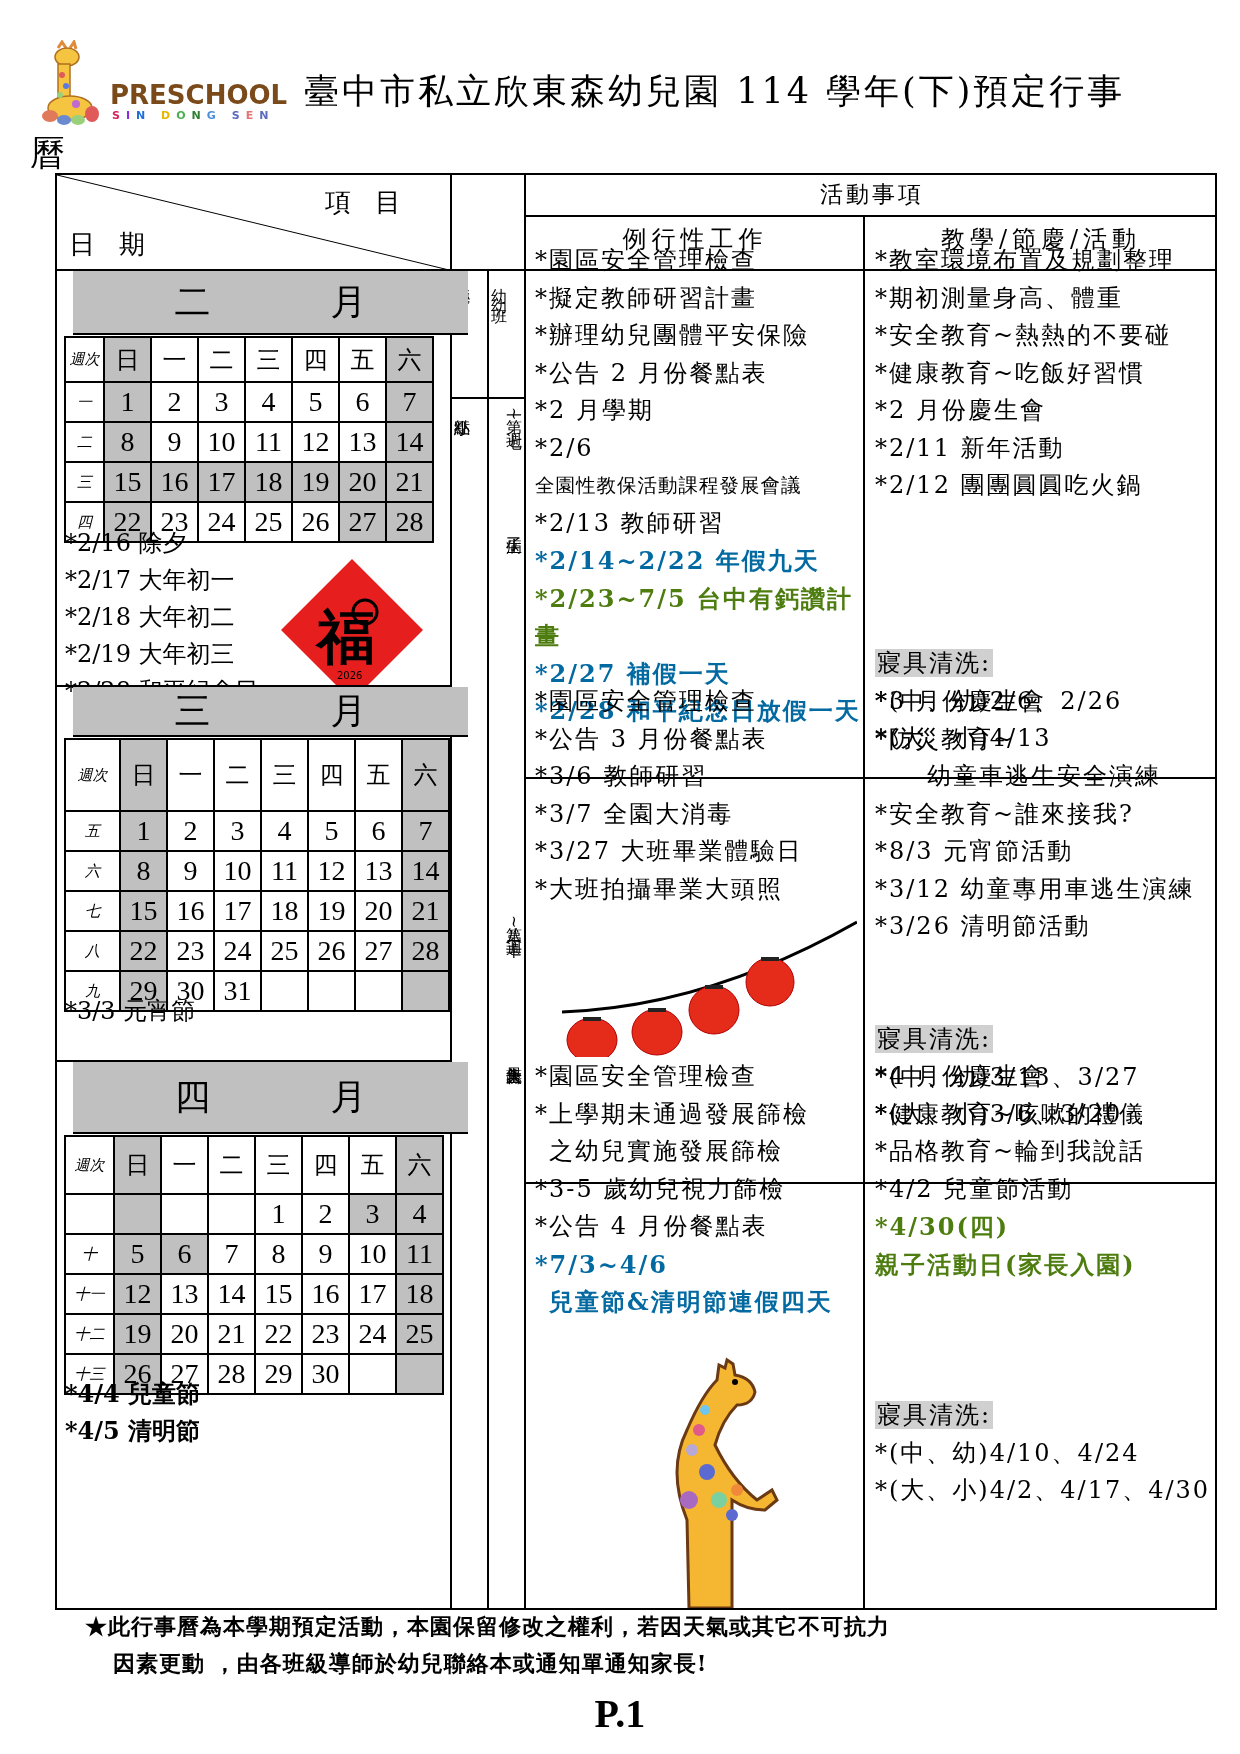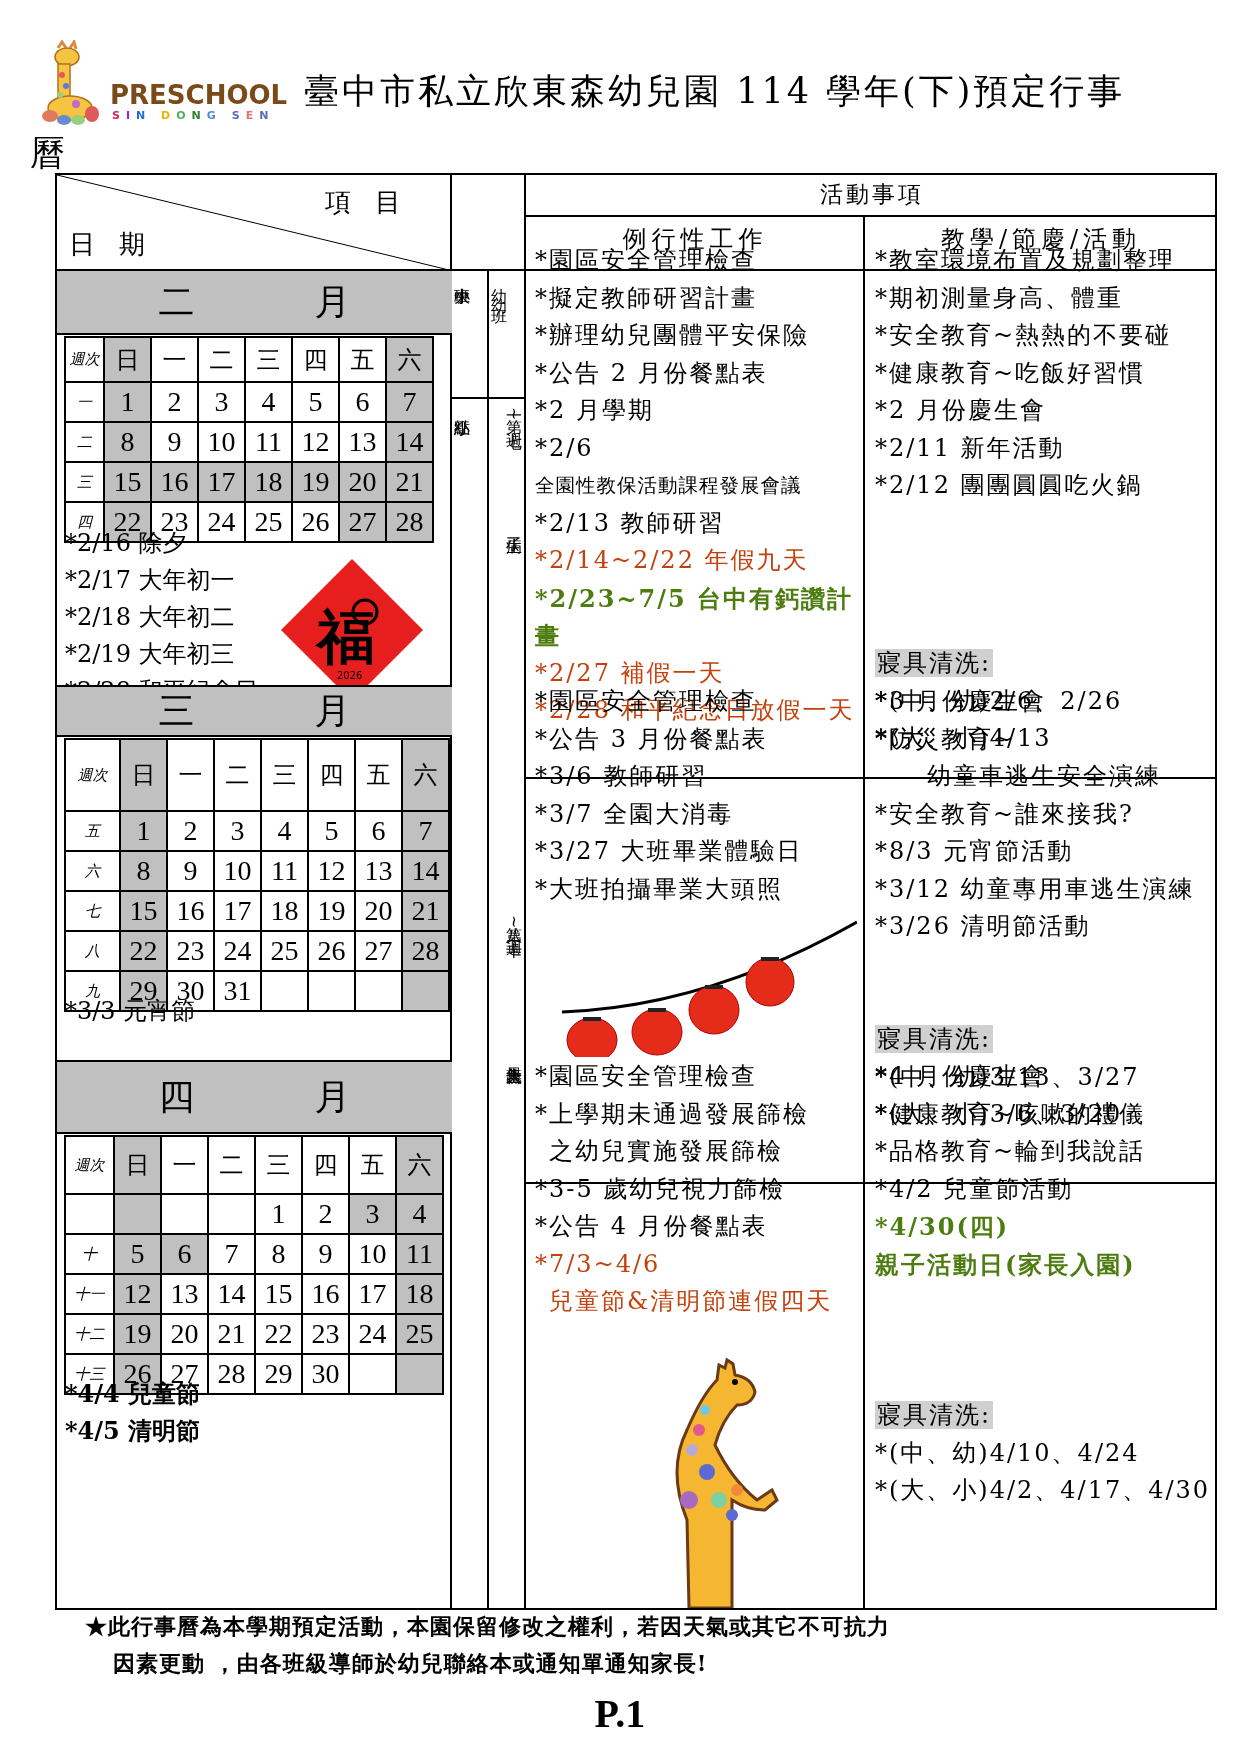--- a/index.html
+++ b/index.html
@@ -18,34 +18,34 @@
 
   
   .sheet { position: absolute; left: 55px; top: 173px; width: 1162px; height: 1437px; border: 2px solid #000; }
   .line { position: absolute; background: #000; }
   .abs { position: absolute; }
 
   .hdr-item { position: absolute; left: 268px; top: 10px; font-size: 26px; letter-spacing: 24px; }
   .hdr-date { position: absolute; left: 12px; top: 52px; font-size: 26px; letter-spacing: 24px; }
   .diag { position: absolute; left: 0; top: 0; width: 392px; height: 95px; }
 
-  .month-band { position: absolute; left: 0; width: 395px; background: #c0c0c0; border-bottom: 2px solid #000; text-align: center; font-size: 36px; letter-spacing: 42px; padding-left: 42px; }
+  .month-band { position: absolute; left: 16px; width: 395px; background: #c0c0c0; border-bottom: 2px solid #000; text-align: center; font-size: 36px; letter-spacing: 42px; padding-left: 42px; }
 
   table.cal { position: absolute; border-collapse: collapse; }
   table.cal td { border: 2px solid #000; text-align: center; font-size: 28px; padding: 0; font-family: "Liberation Serif", "DejaVu Serif", serif; }
   table.cal td.wk { font-size: 15px; font-style: italic; }
   table.cal td.hd { font-size: 24px; }
   table.cal td.g { background: #c0c0c0; }
   .note { position: absolute; left: 8px; font-size: 24px; line-height: 37px; }
   .note.bold { font-weight: bold; }
 
   .vt { position: absolute; writing-mode: vertical-rl; font-size: 16px; line-height: 18px; letter-spacing: 0; }
 
   .col-text { position: absolute; font-size: 24px; line-height: 37.5px; white-space: nowrap; letter-spacing: 2px; }
-  .red { color: #c2410c; }
+  .red { color: #0369a1; font-weight: bold; }
   .blue { color: #4d7c0f; font-weight: bold; }
   .small { font-size: 19.5px; letter-spacing: 1px; }
   .pad1 { padding-left: 14px; }
   .pad2 { padding-left: 52px; }
   .hl { background: #d0d0d0; padding: 0 2px; }
 
   .footer { position: absolute; left: 85px; top: 1608px; font-size: 22px; font-weight: bold; line-height: 37px; letter-spacing: 1px; }
   .page-num { position: absolute; left: 0; width: 1240px; top: 1690px; text-align: center; font-size: 40px; font-weight: bold; font-family: "Liberation Serif", serif; }
 </style>
 </head>

